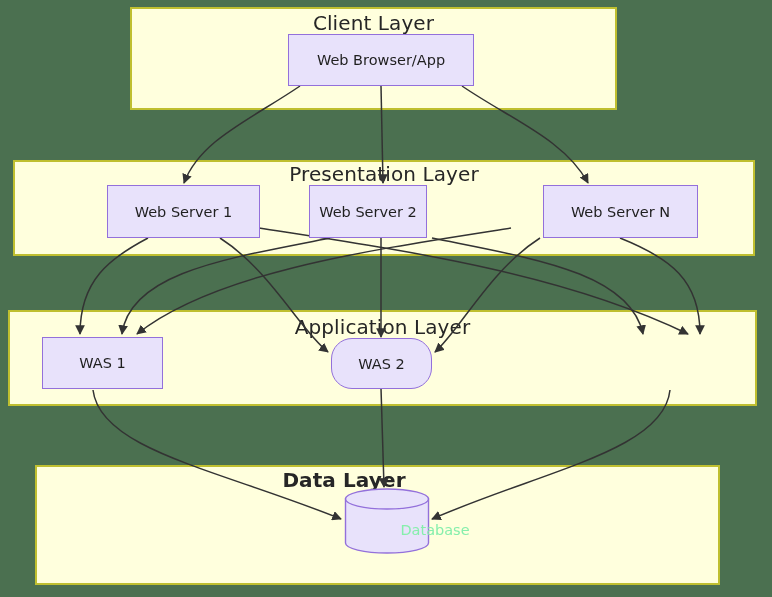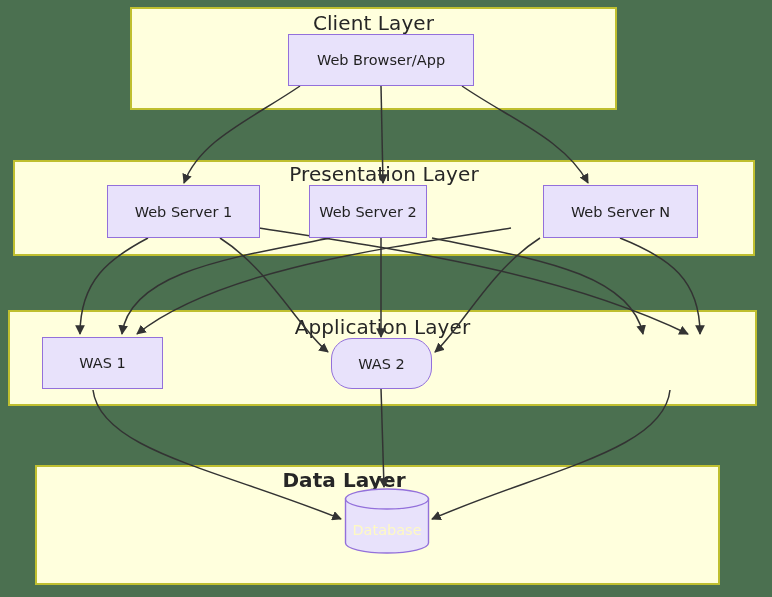--- a/index.html
+++ b/index.html
@@ -54,24 +54,25 @@
   .db {
     position: absolute;
     z-index: 4;
   }
   .db svg { display: block; }
   .db-label {
     position: absolute;
     left: 0;
     width: 100%;
     text-align: center;
-    color: #fef9c3;
+    color: #86efac;
     font-size: 14.5px;
     white-space: nowrap;
     pointer-events: none;
+    padding-left: 48px;
   }
 </style>
 </head>
 <body>
 
 <div id="stage">
 
   <div class="layer" style="left:130px; top:7px; width:487px; height:103px;"></div>
   <div class="layer" style="left:13px; top:160px; width:742px; height:96px;"></div>
   <div class="layer" style="left:8px; top:310px; width:749px; height:96px;"></div>

